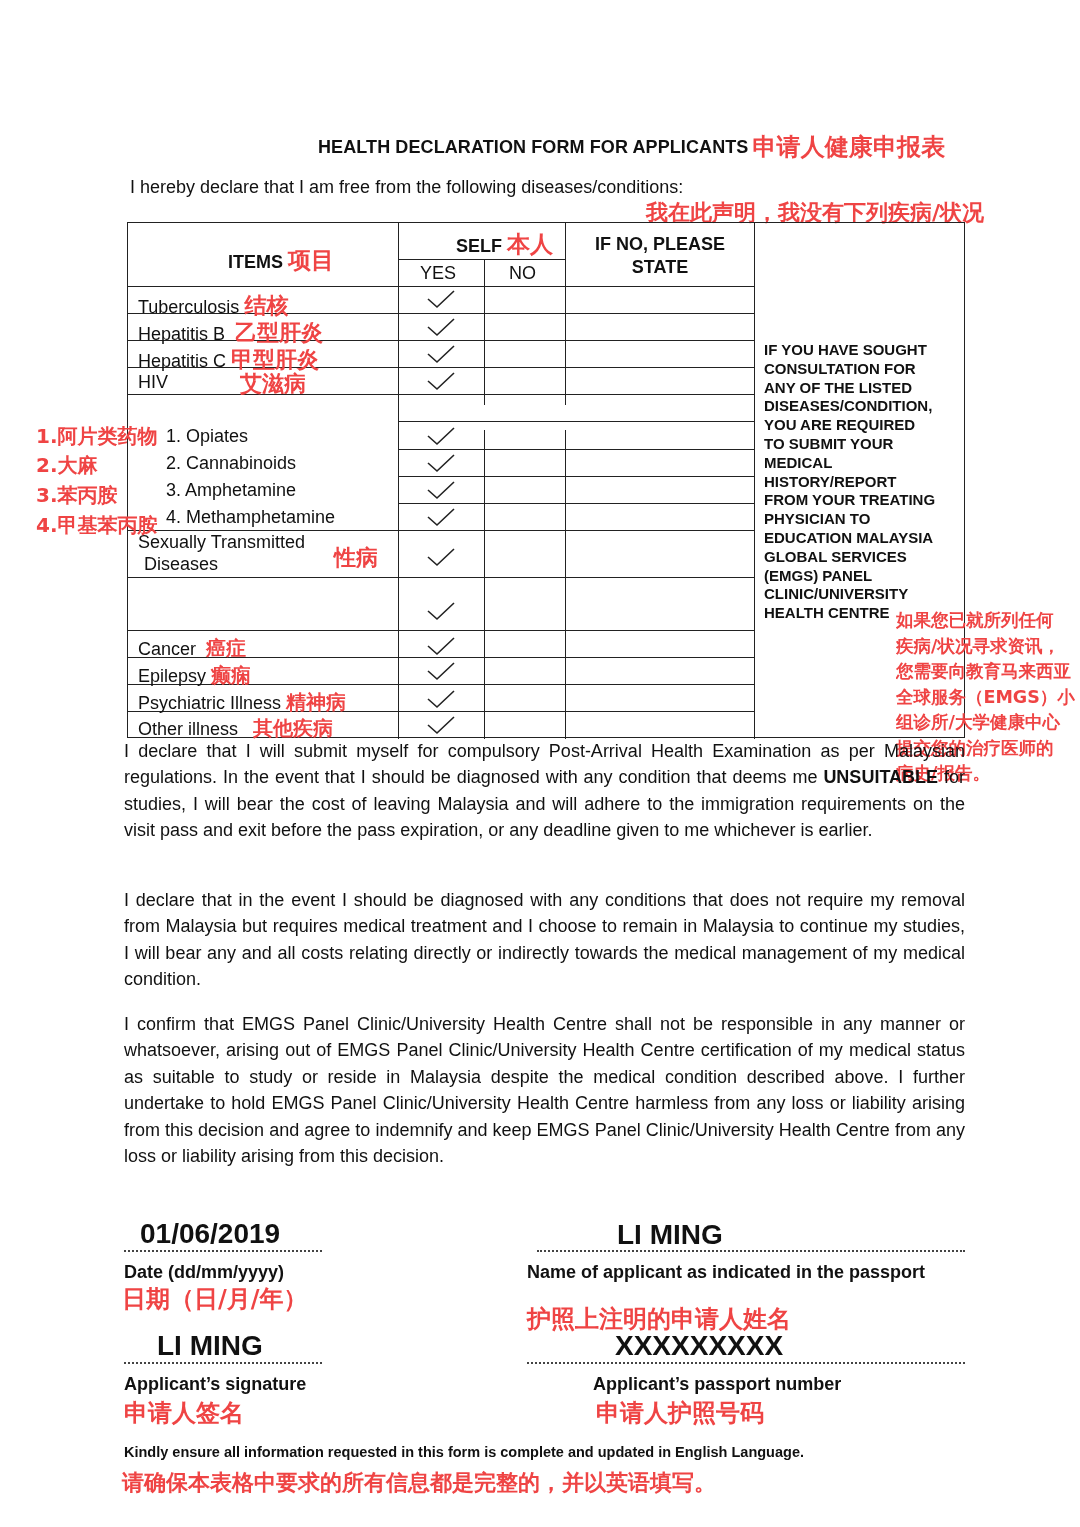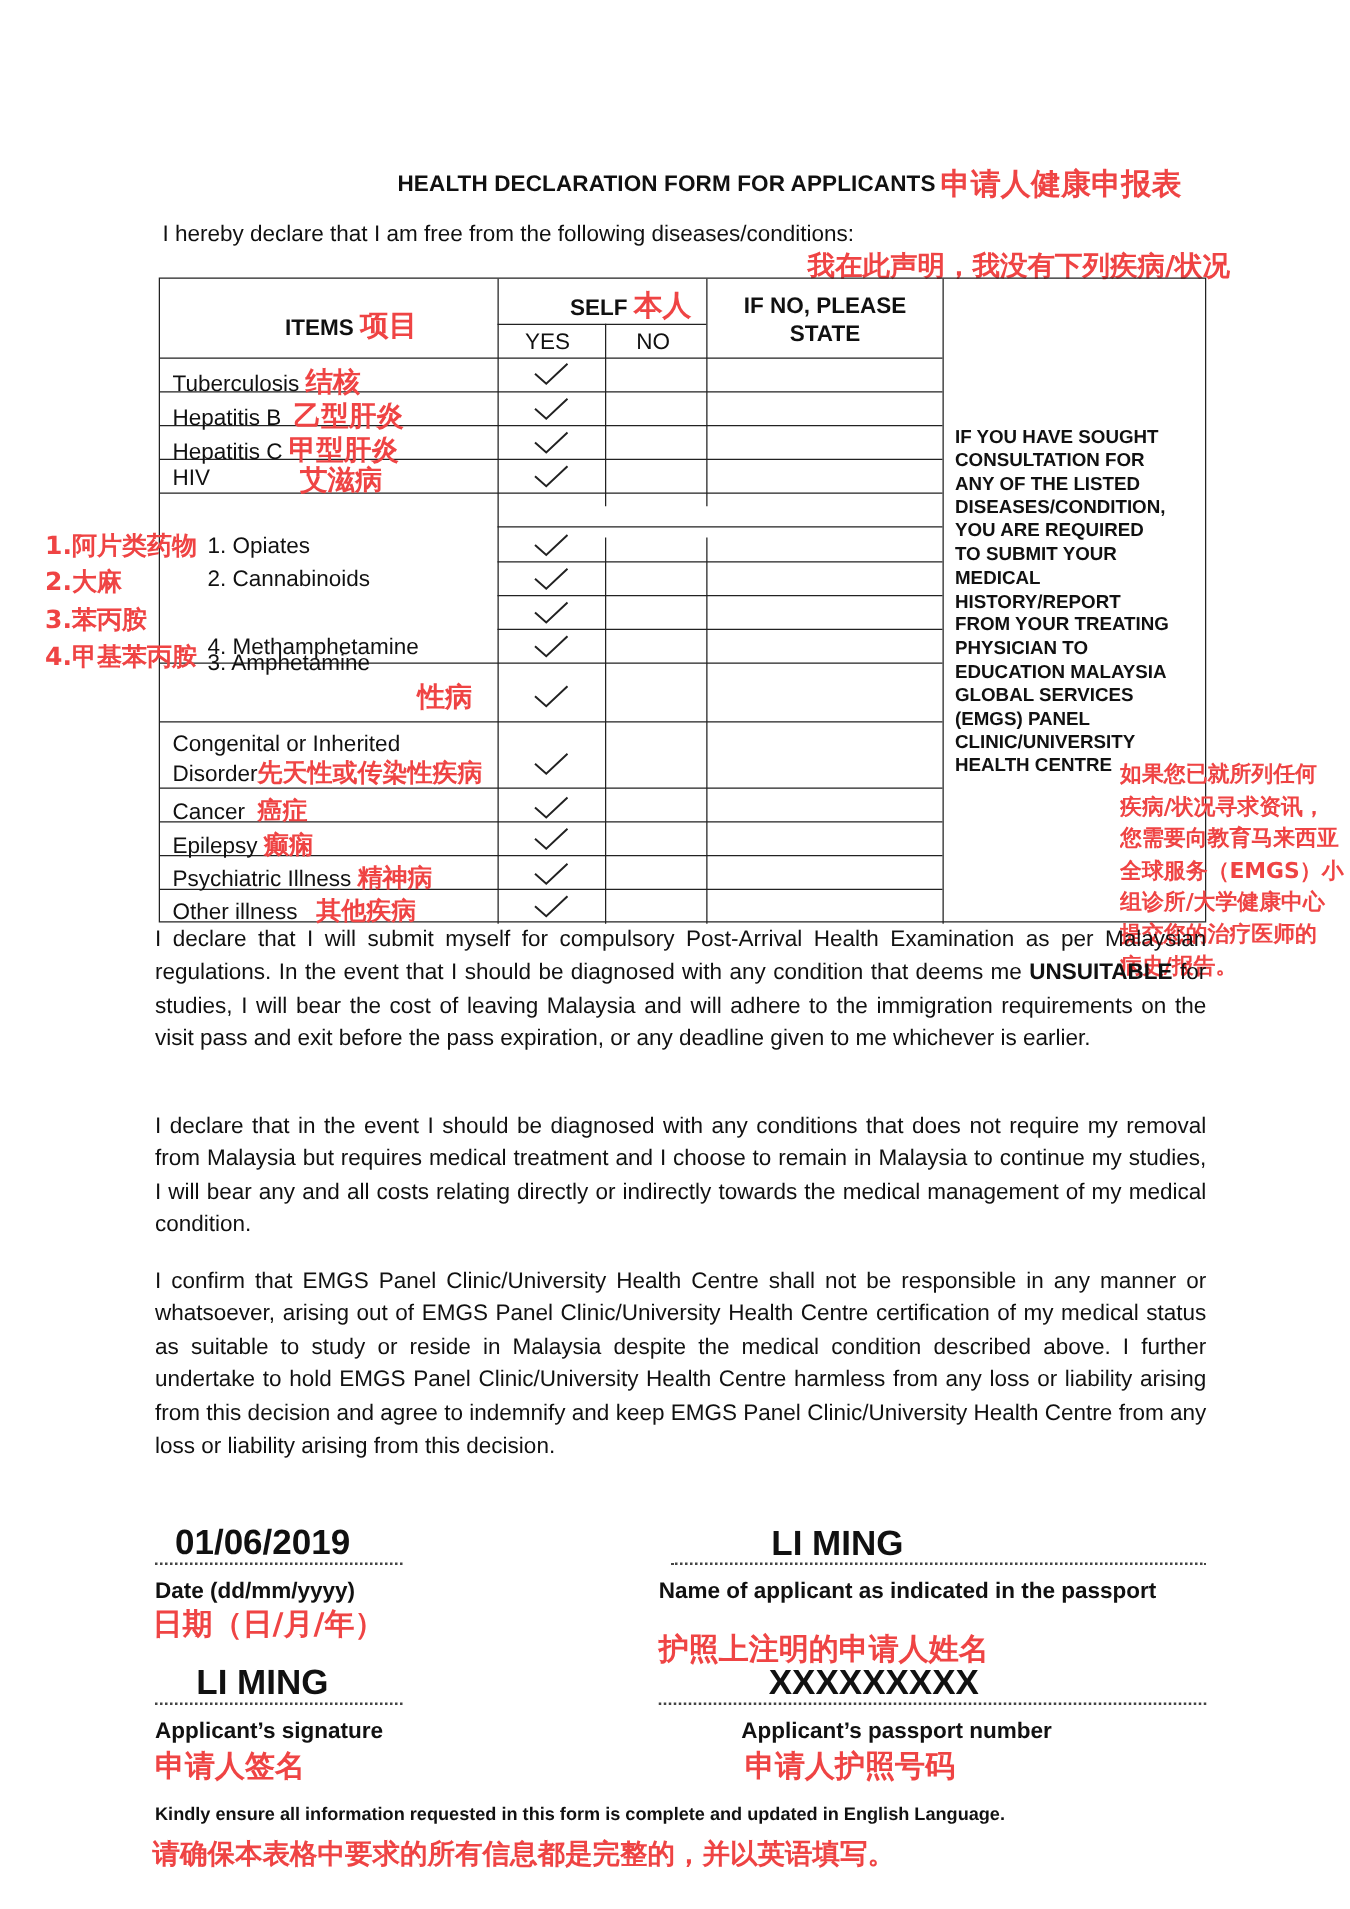--- a/index.html
+++ b/index.html
@@ -78,27 +78,27 @@
     <div>STATE</div>
   </div>
 
   <div class="cell-text" style="left:10px;top:68px;"><span>Tuberculosis</span> <span class="red" style="font-size:22px;">结核</span></div>
   <div class="cell-text" style="left:10px;top:95px;"><span>Hepatitis B</span> &nbsp;<span class="red" style="font-size:22px;">乙型肝炎</span></div>
   <div class="cell-text" style="left:10px;top:122px;"><span>Hepatitis C</span> <span class="red" style="font-size:22px;">甲型肝炎</span></div>
   <div class="cell-text" style="left:10px;top:149px;"><span>HIV</span></div>
   <div class="cell-text red" style="left:112px;top:146px;font-size:22px;">艾滋病</div>
   <div class="cell-text" style="left:38px;top:203px;">1. Opiates</div>
   <div class="cell-text" style="left:38px;top:230px;">2. Cannabinoids</div>
-  <div class="cell-text" style="left:38px;top:257px;margin-top:40px;">3. Amphetamine</div>
+  <div class="cell-text" style="left:38px;top:257px;">3. Amphetamine</div>
   <div class="cell-text" style="left:38px;top:284px;">4. Methamphetamine</div>
+  <div class="cell-text" style="left:10px;top:308px;line-height:22px;">
+    <div>Sexually Transmitted</div>
+    <div style="padding-left:6px;">Diseases</div>
+  </div>
   <div class="cell-text red" style="left:206px;top:320px;font-size:22px;">性病</div>
-  <div class="cell-text" style="left:10px;top:361px;line-height:23px;">
-    <div>Congenital or Inherited</div>
-    <div><span>Disorder</span><span class="red" style="font-size:20px;">先天性或传染性疾病</span></div>
-  </div>
   <div class="cell-text" style="left:10px;top:412px;"><span>Cancer</span> &nbsp;<span class="red" style="font-size:20px;">癌症</span></div>
   <div class="cell-text" style="left:10px;top:439px;"><span>Epilepsy</span> <span class="red" style="font-size:20px;margin-top:24px;">癫痫</span></div>
   <div class="cell-text" style="left:10px;top:466px;"><span>Psychiatric Illness</span> <span class="red" style="font-size:20px;">精神病</span></div>
   <div class="cell-text" style="left:10px;top:492px;"><span>Other illness</span> &nbsp;&nbsp;<span class="red" style="font-size:20px;margin-top:19px;">其他疾病</span></div>
 
   <svg class="check" style="left:298px;top:66px;" viewBox="0 0 30 20">
       <path d="M2 10 L11 18 L28 2" fill="none" stroke="#222" stroke-width="1.6"></path>
     </svg>
   <svg class="check" style="left:298px;top:94px;" viewBox="0 0 30 20">
       <path d="M2 10 L11 18 L28 2" fill="none" stroke="#222" stroke-width="1.6"></path>

